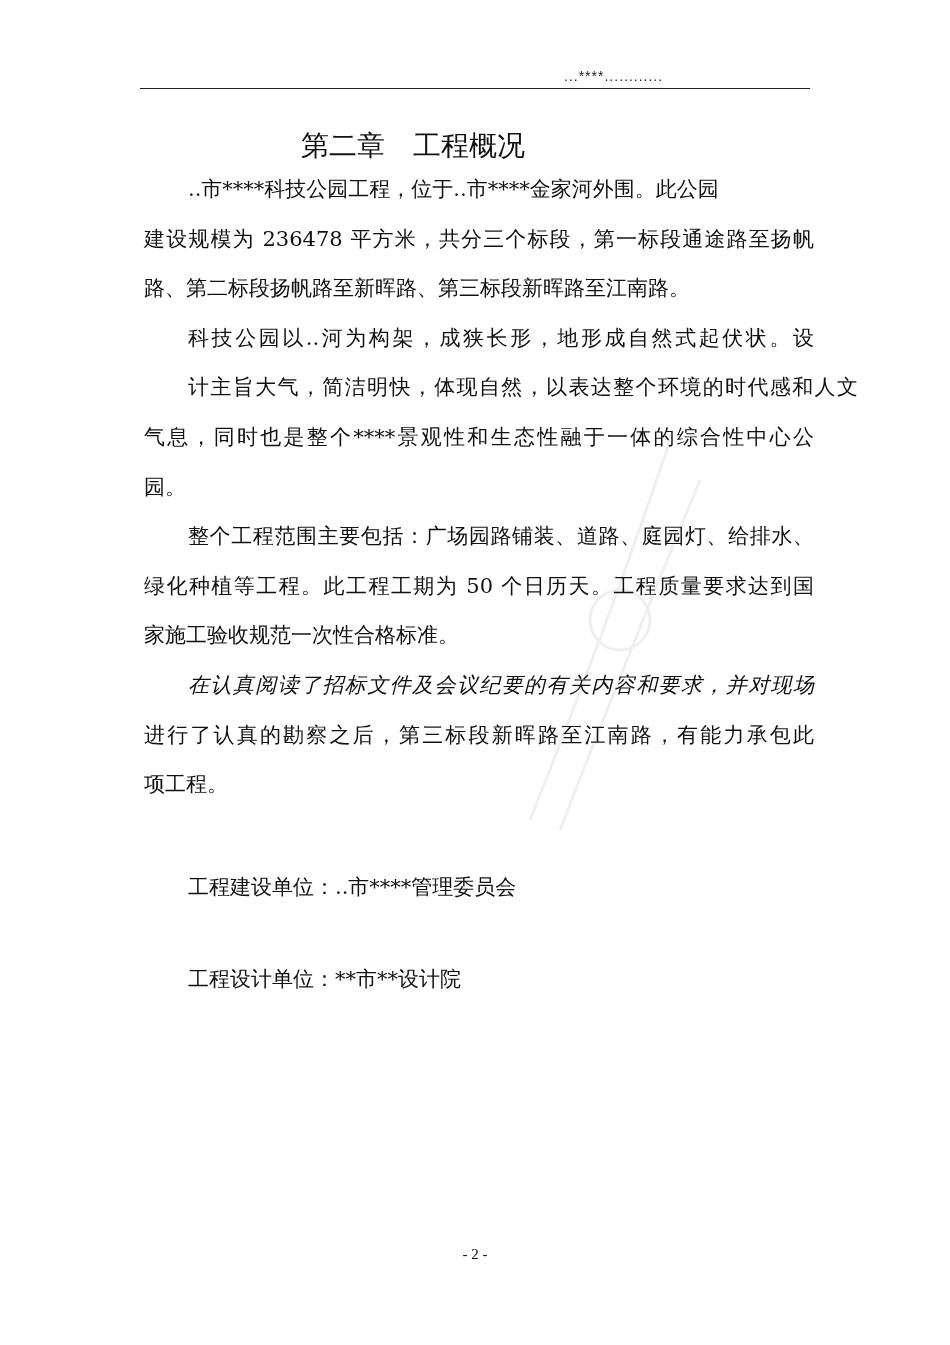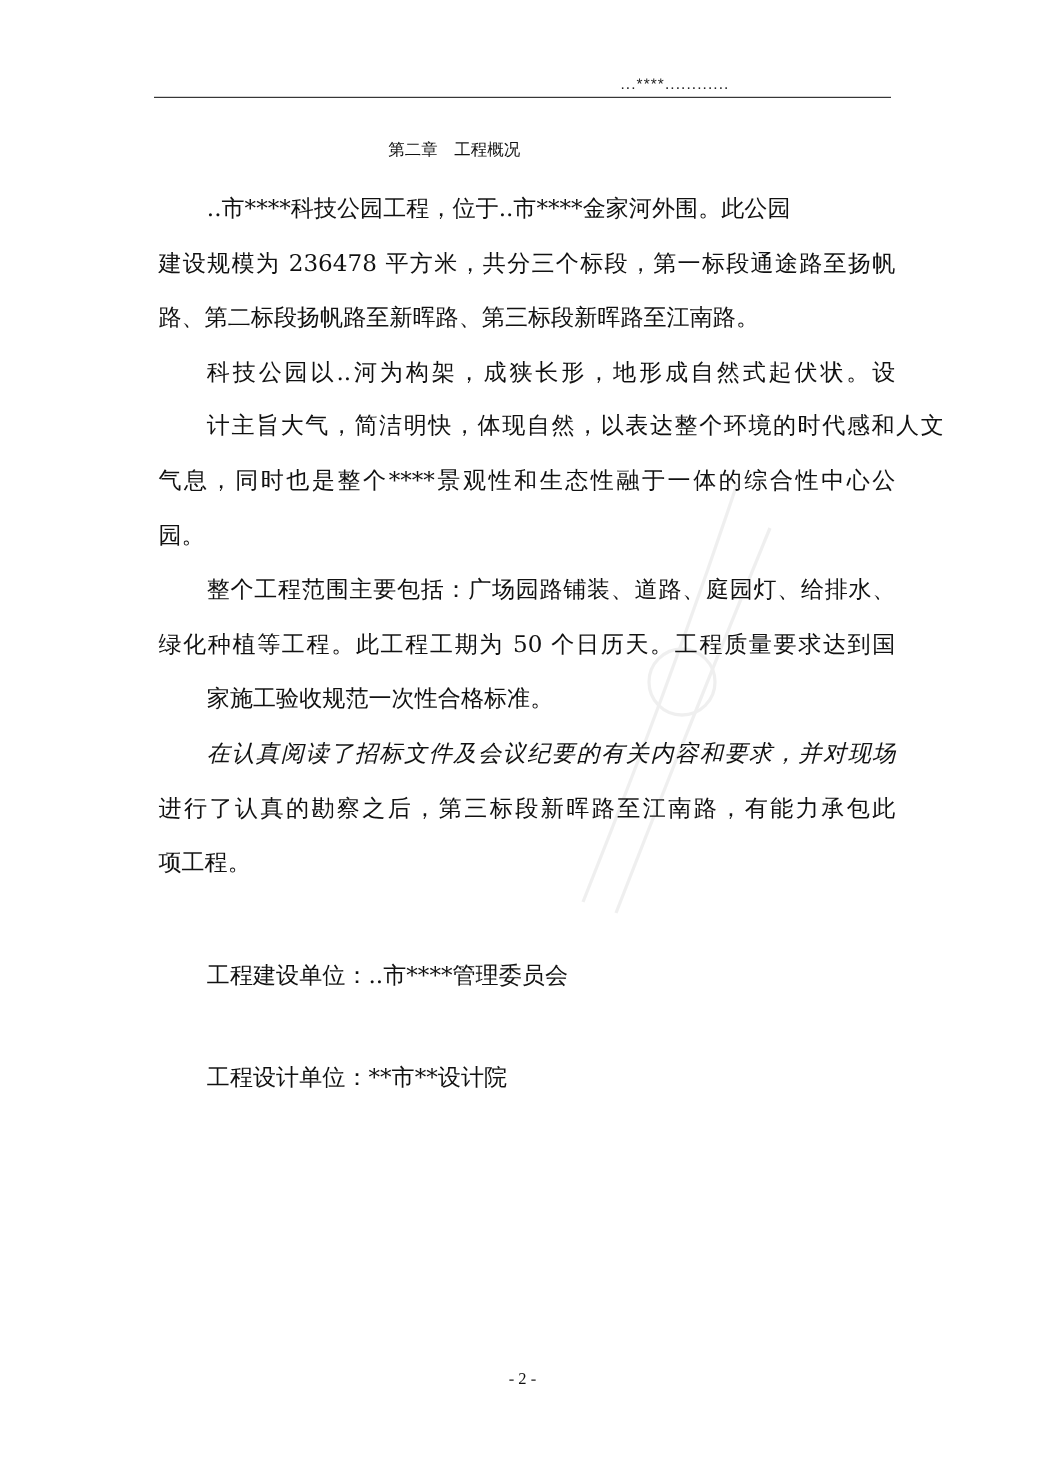--- a/index.html
+++ b/index.html
@@ -2,21 +2,21 @@
 <html><head>
   <meta charset="utf-8">
   <style>
     html, body { margin: 0; padding: 0; background: #ffffff; }
     body { width: 950px; height: 1345px; position: relative; overflow: hidden;
            font-family: "DejaVu Serif", "Liberation Serif", serif; color: #111; }
     .header-text { position: absolute; left: 564px; top: 68px; font-size: 14px; letter-spacing: 1px;
                    font-family: "Liberation Sans", sans-serif; color:#222; }
     .header-rule { position: absolute; left: 140px; top: 88px; width: 670px; height: 0;
                    border-top: 1.5px solid #222; }
-    .title { position: absolute; left: 0; width: 826px; top: 127px; text-align: center; font-size: 15px; }
+    .title { position: absolute; left: 0; width: 826px; top: 127px; text-align: center; font-size: 28px; }
     .line { position: absolute; left: 144px; width: 670px; font-size: 21px; white-space: nowrap;
             line-height: 28px; }
     .justify { text-align: justify; text-align-last: justify; }
     .footer { position: absolute; left: 0; width: 950px; top: 1246px; text-align: center;
               font-size: 15px; font-family: "Liberation Serif", serif; }
     .watermark { position:absolute; left:470px; top:420px; width:260px; height:420px;
                  opacity:0.06; pointer-events:none; }
   </style>
 </head>
 <body>
@@ -38,21 +38,21 @@
 <div class="line justify" style="top:225px;">建设规模为 236478 平方米，共分三个标段，第一标段通途路至扬帆</div>
 <div class="line" style="top:274px;">路、第二标段扬帆路至新晖路、第三标段新晖路至江南路。</div>
 
 <div class="line justify" style="top:324px; left:188px; width:626px;">科技公园以..河为构架，成狭长形，地形成自然式起伏状。设</div>
 <div class="line justify" style="top:373px;margin-left:44px;">计主旨大气，简洁明快，体现自然，以表达整个环境的时代感和人文</div>
 <div class="line justify" style="top:423px;">气息，同时也是整个****景观性和生态性融于一体的综合性中心公</div>
 <div class="line" style="top:473px;">园。</div>
 
 <div class="line justify" style="top:522px; left:188px; width:626px;">整个工程范围主要包括：广场园路铺装、道路、庭园灯、给排水、</div>
 <div class="line justify" style="top:572px;">绿化种植等工程。此工程工期为 50 个日历天。工程质量要求达到国</div>
-<div class="line" style="top:621px;margin-left:44px;">家施工验收规范一次性合格标准。</div>
+<div class="line" style="top:621px;">家施工验收规范一次性合格标准。</div>
 
 <div class="line justify" style="top:671px; left:188px; width:626px;font-style:italic;">在认真阅读了招标文件及会议纪要的有关内容和要求，并对现场</div>
 <div class="line justify" style="top:721px;">进行了认真的勘察之后，第三标段新晖路至江南路，有能力承包此</div>
 <div class="line" style="top:770px;">项工程。</div>
 
 <div class="line" style="top:873px; left:188px;">工程建设单位：..市****管理委员会</div>
 <div class="line" style="top:922px; left:188px;margin-top:43px;">工程设计单位：**市**设计院</div>
 
 <div class="footer">- 2 -</div>
 

